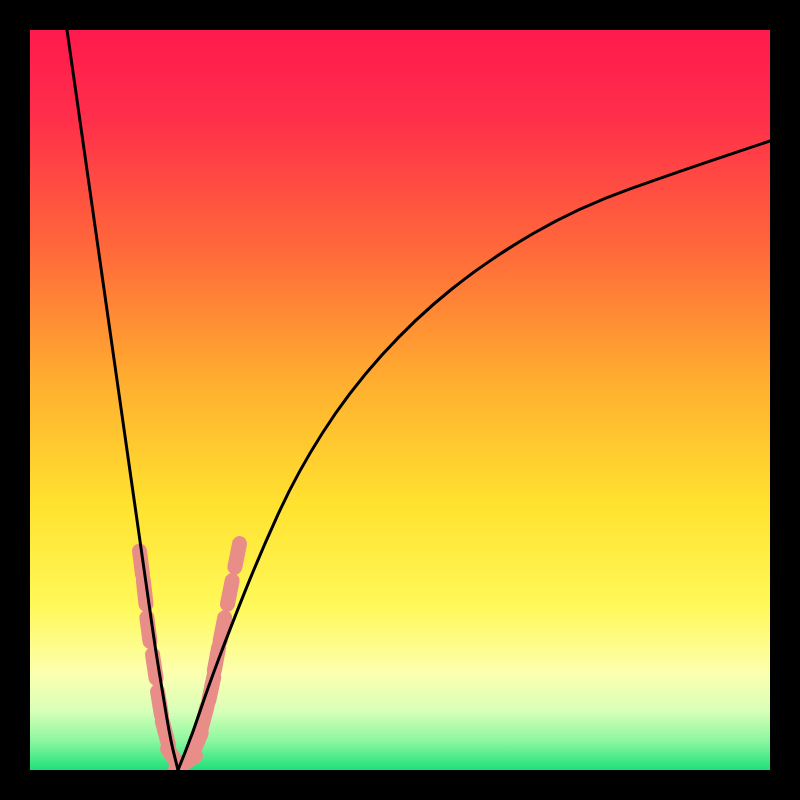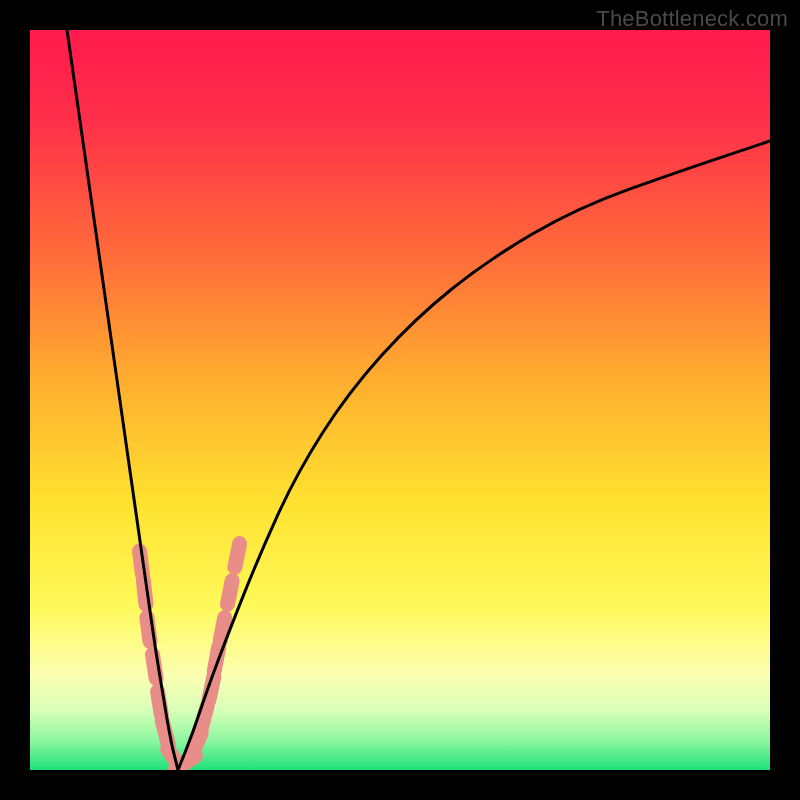--- a/index.html
+++ b/index.html
@@ -84,14 +84,13 @@
           <line x1="184.26853757939776" y1="640.7944662432119" x2="188.69146242060222" y2="617.2055337567881" stroke="#e98d89" stroke-width="15" stroke-linecap="round"></line>
           <line x1="190.0466063783418" y1="611.166968108291" x2="194.7533936216582" y2="587.6330318917089" stroke="#e98d89" stroke-width="15" stroke-linecap="round"></line>
           <line x1="197.4466063783418" y1="574.166968108291" x2="202.1533936216582" y2="550.6330318917089" stroke="#e98d89" stroke-width="15" stroke-linecap="round"></line>
           <line x1="204.84660637834182" y1="537.166968108291" x2="209.55339362165822" y2="513.6330318917089" stroke="#e98d89" stroke-width="15" stroke-linecap="round"></line>
         </g>
       <path id="curve-left" fill="none" stroke-width="3" stroke-linecap="round" d="M 37 0 Q 37 0 44.400000000000006 51.80000000000001 Q 51.800000000000004 103.60000000000002 59.2 155.40000000000003 Q 66.6 207.20000000000005 74 259 Q 81.4 310.8 88.80000000000001 362.6 Q 96.2 414.4 103.6 466.2 Q 111 518 114.7 543.9 Q 118.4 569.8 122.10000000000001 595.7 Q 125.80000000000001 621.6 129.5 643.8 Q 133.2 666 136.89999999999998 688.2 Q 140.6 710.4 144.3 725.2 L 148 740" stroke="#000000"></path>
       <path id="curve-right" fill="none" stroke-width="3" stroke-linecap="round" d="M 148 740 Q 148 740 155.4 721.5 Q 162.8 703 170.2 680.8 Q 177.6 658.6 188.7 629 Q 199.8 599.4 214.60000000000002 562.4 Q 229.4 525.4 247.89999999999998 484.7 Q 266.4 444 292.29999999999995 403.29999999999995 Q 318.2 362.59999999999997 351.5 325.6 Q 384.8 288.6 421.8 259 Q 458.8 229.40000000000003 503.20000000000005 203.50000000000003 Q 547.6 177.60000000000002 599.4000000000001 159.09999999999997 Q 651.2 140.5999999999999 695.6 125.79999999999995 L 740 111" stroke="#000000"></path>
     </svg>
   </div>
 
-  <div class="watermark">TheBottleneck.com</div>
 </div>
 
 </body></html>

